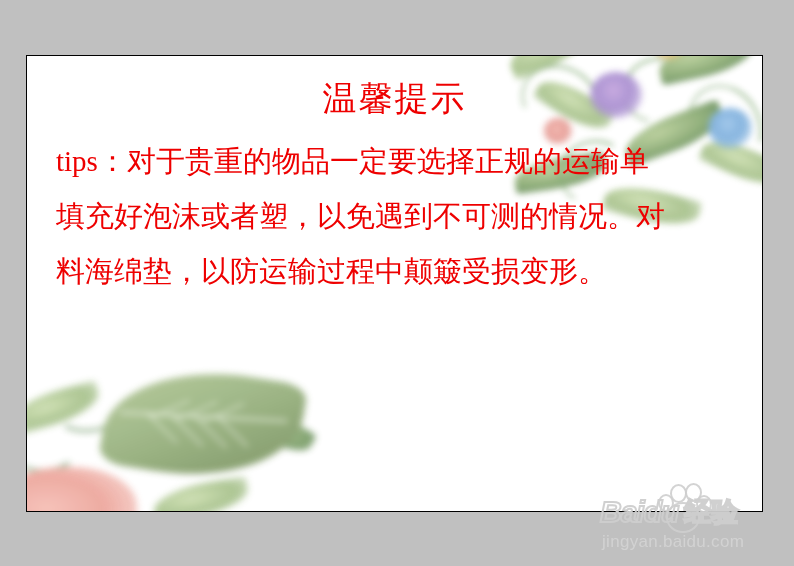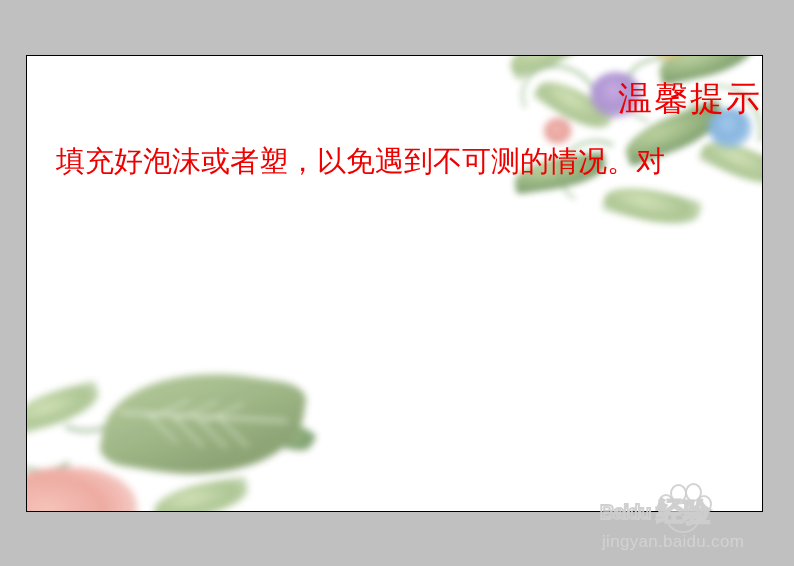--- a/index.html
+++ b/index.html
@@ -120,21 +120,21 @@
     background: radial-gradient(ellipse at 40% 45%, #f6c0b7 0%, #eda79d 45%, rgba(238,175,165,.25) 100%);
     border-radius: 55% 45% 50% 50%;
   }
 
   
   .notice-title {
     position: absolute;
     left: 0;
     right: 0;
     top: 23px;
-    text-align: right;
+    text-align: center;
     color: #ee0000;
     font-size: 34px;
     line-height: 40px;
     letter-spacing: 2px;
     font-family: "Liberation Serif", "DejaVu Serif", serif;
     white-space: nowrap;
   }
 
   .notice-body {
     position: absolute;
@@ -163,26 +163,27 @@
   }
   #watermark .wm-row {
     position: absolute;
     left: 0;
     top: 8px;
     display: flex;
     align-items: center;
   }
   #watermark .wm-brand {
     font-family: "Liberation Sans", "DejaVu Sans", sans-serif;
-    font-size: 20px;
+    font-size: 30px;
     font-weight: bold;
     color: rgba(255,255,255,0.0);
     -webkit-text-stroke: 2px rgba(205,205,205,.95);
     letter-spacing: -1px;
     line-height: 32px;
+    font-style: italic;
   }
   #watermark .wm-cn {
     font-family: "Liberation Sans", "DejaVu Sans", sans-serif;
     font-size: 27px;
     font-weight: bold;
     color: rgba(255,255,255,0);
     -webkit-text-stroke: 2px rgba(205,205,205,.95);
     margin-left: 6px;
     line-height: 30px;
   }
@@ -269,21 +270,23 @@
         </span>
 
         <span class="petal-pink"></span>
       </div>
 
     </div>
 
     <div class="notice-title">温馨提示</div>
 
     <div class="notice-body">
+      <div class="line">tips：对于贵重的物品一定要选择正规的运输单</div>
       <div class="line">填充好泡沫或者塑，以免遇到不可测的情况。对</div>
+      <div class="line">料海绵垫，以防运输过程中颠簸受损变形。</div>
     </div>
 
   </div>
 
   <div id="watermark">
     <div class="wm-row">
       <span class="wm-brand">Baidu</span>
       <span class="wm-cn">经验</span>
     </div>
     <div class="paw">

